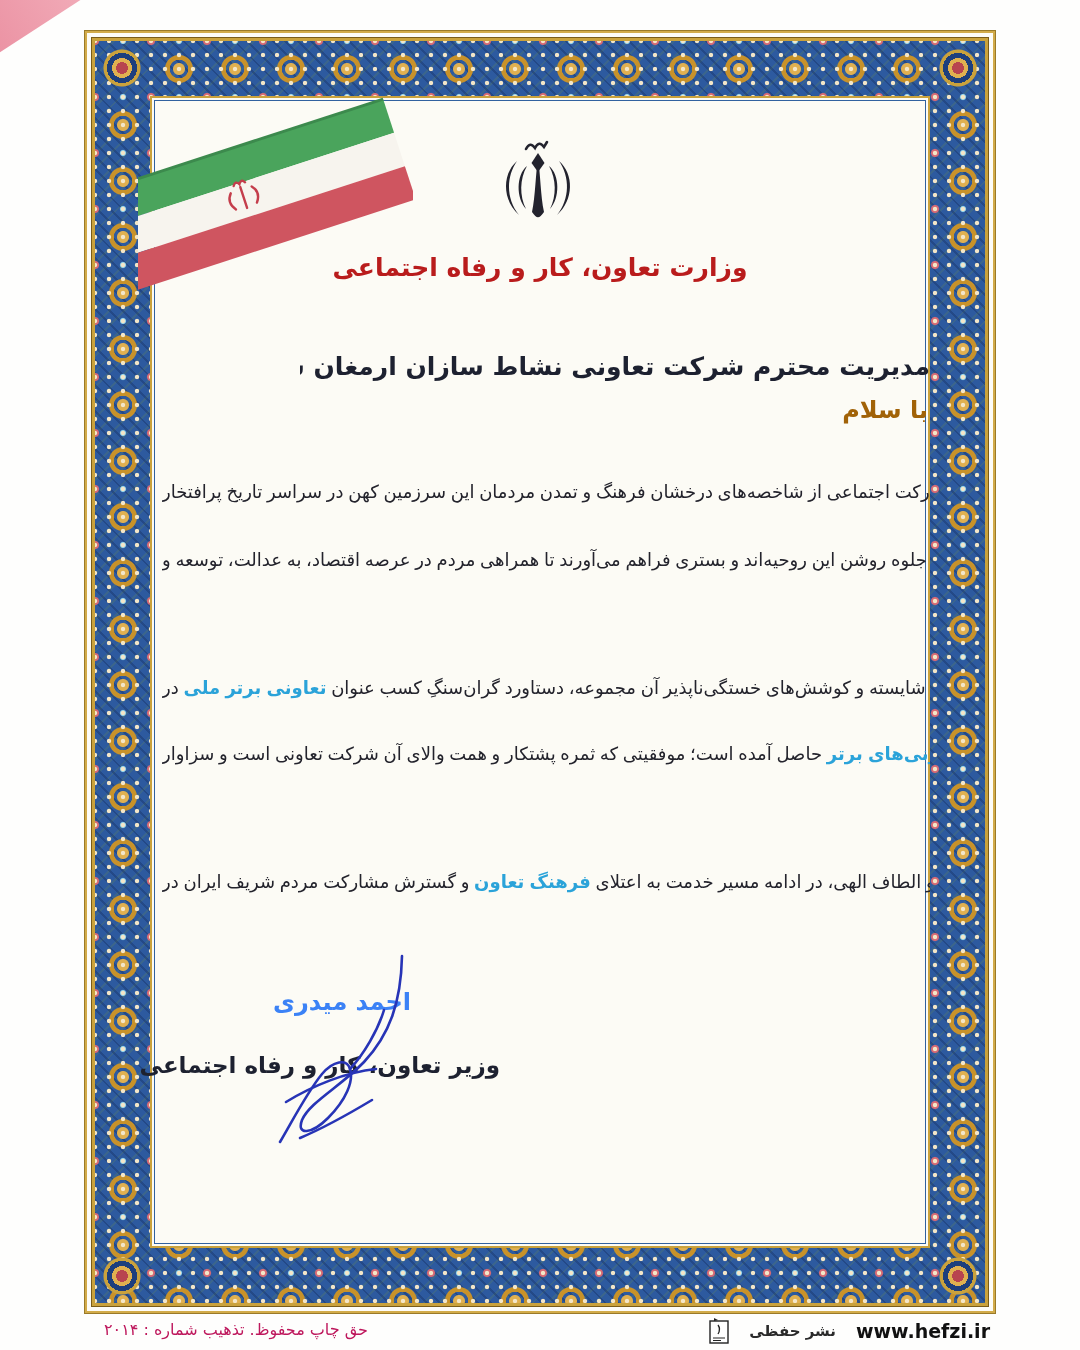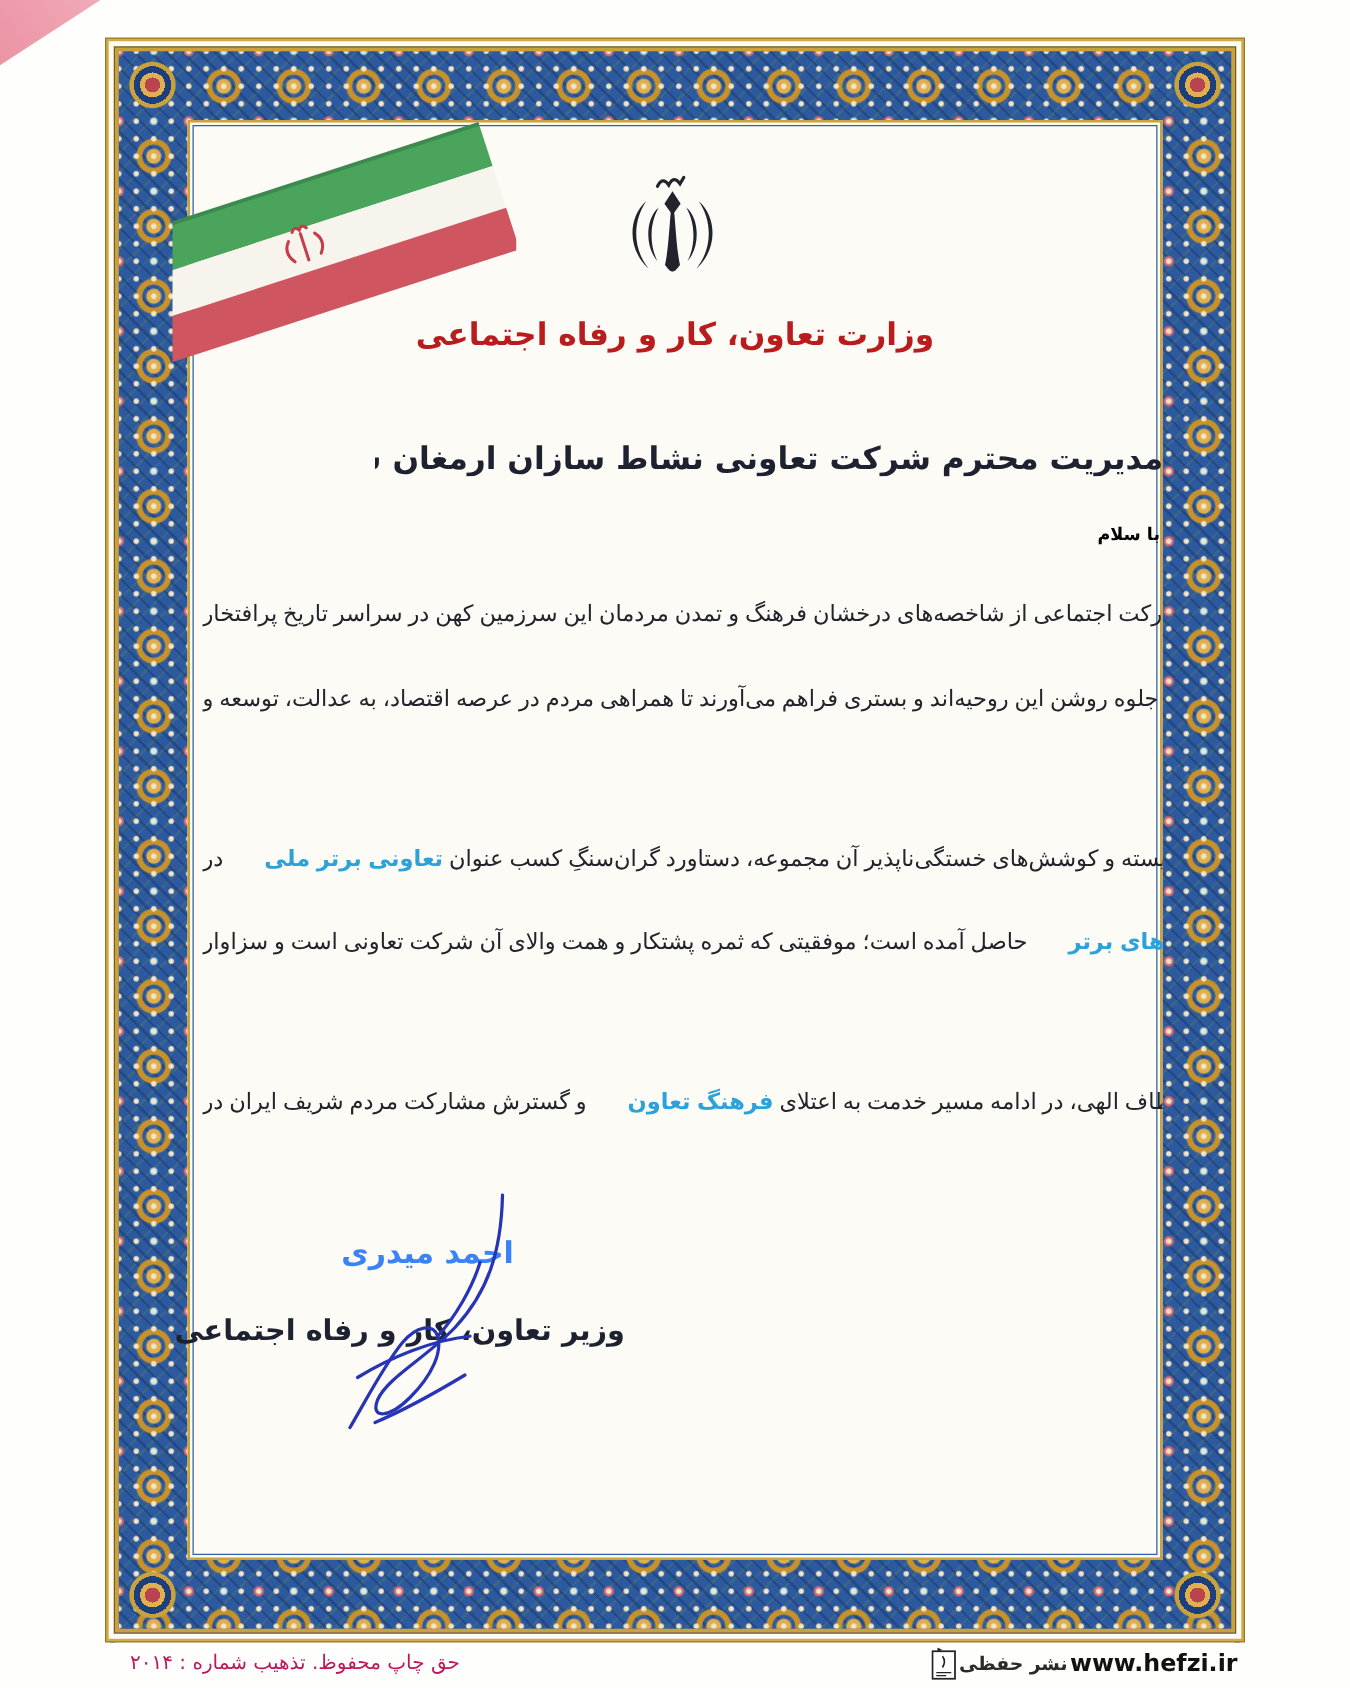--- a/index.html
+++ b/index.html
@@ -66,40 +66,40 @@
   .emblem{position:absolute;left:494px;top:140px;width:88px;height:92px;}
   .h-country{position:absolute;left:300px;top:216px;width:480px;text-align:center;
     font-size:26px;font-weight:bold;color:#1d2130;direction:rtl;}
   .h-ministry{position:absolute;left:270px;top:253px;width:540px;text-align:center;
     font-size:25px;font-weight:bold;color:#b91c1c;direction:rtl;}
 
   
   .rtl{direction:rtl;}
   .recipient{position:absolute;right:150px;top:352px;left:300px;text-align:right;
     font-size:25px;font-weight:bold;color:#1d2130;white-space:nowrap;overflow:hidden;}
-  .salutation{position:absolute;right:152px;top:420px;font-size:14px;font-weight:bold;color:#000000;}
+  .salutation{position:absolute;right:152px;top:396px;font-size:24px;font-weight:bold;color:#a16207;}
   .body-line{position:absolute;right:150px;left:162px;text-align:right;
     font-size:18px;color:#23232c;white-space:nowrap;overflow:hidden;word-spacing:-1px;line-height:40px;}
   .indent{padding-right:22px;}
-  .hl{color:#2ba3d9;font-weight:bold;margin-left:28px;}
+  .hl{color:#2ba3d9;font-weight:bold;}
   .l-p1l1{top:472px}.l-p1l2{top:540px}.l-p1l3{top:606px}
   .l-p2l1{top:668px}.l-p2l2{top:734px}.l-p2l3{top:798px}
   .l-p3l1{top:862px}.l-p3l2{top:926px}
 
   
   .sig-name{position:absolute;left:262px;top:988px;width:160px;text-align:center;
     font-size:24px;font-weight:bold;color:#3b82f6;direction:rtl;white-space:nowrap;}
   .sig-title{position:absolute;left:210px;top:1052px;width:290px;text-align:center;
     font-size:23px;font-weight:bold;color:#1d2130;direction:rtl;white-space:nowrap;}
   .sig-scribble{position:absolute;left:252px;top:950px;width:210px;height:200px;}
 
   
   .footer-left{position:absolute;left:104px;top:1320px;font-size:16px;color:#be185d;direction:rtl;}
   .footer-right{position:absolute;right:90px;top:1318px;display:flex;align-items:center;
-    flex-direction:row-reverse;gap:2px;direction:rtl;}
+    flex-direction:row-reverse;gap:20px;direction:rtl;}
   .pub-name{font-size:15px;color:#2a2a2a;font-weight:bold;}
   .pub-url{font-size:19px;color:#111;font-weight:bold;direction:ltr;}
   .pub-logo{width:20px;height:26px;}
 </style>
 </head>
 <body>
 
 <div class="page">
 
   <div class="smudge"></div>

